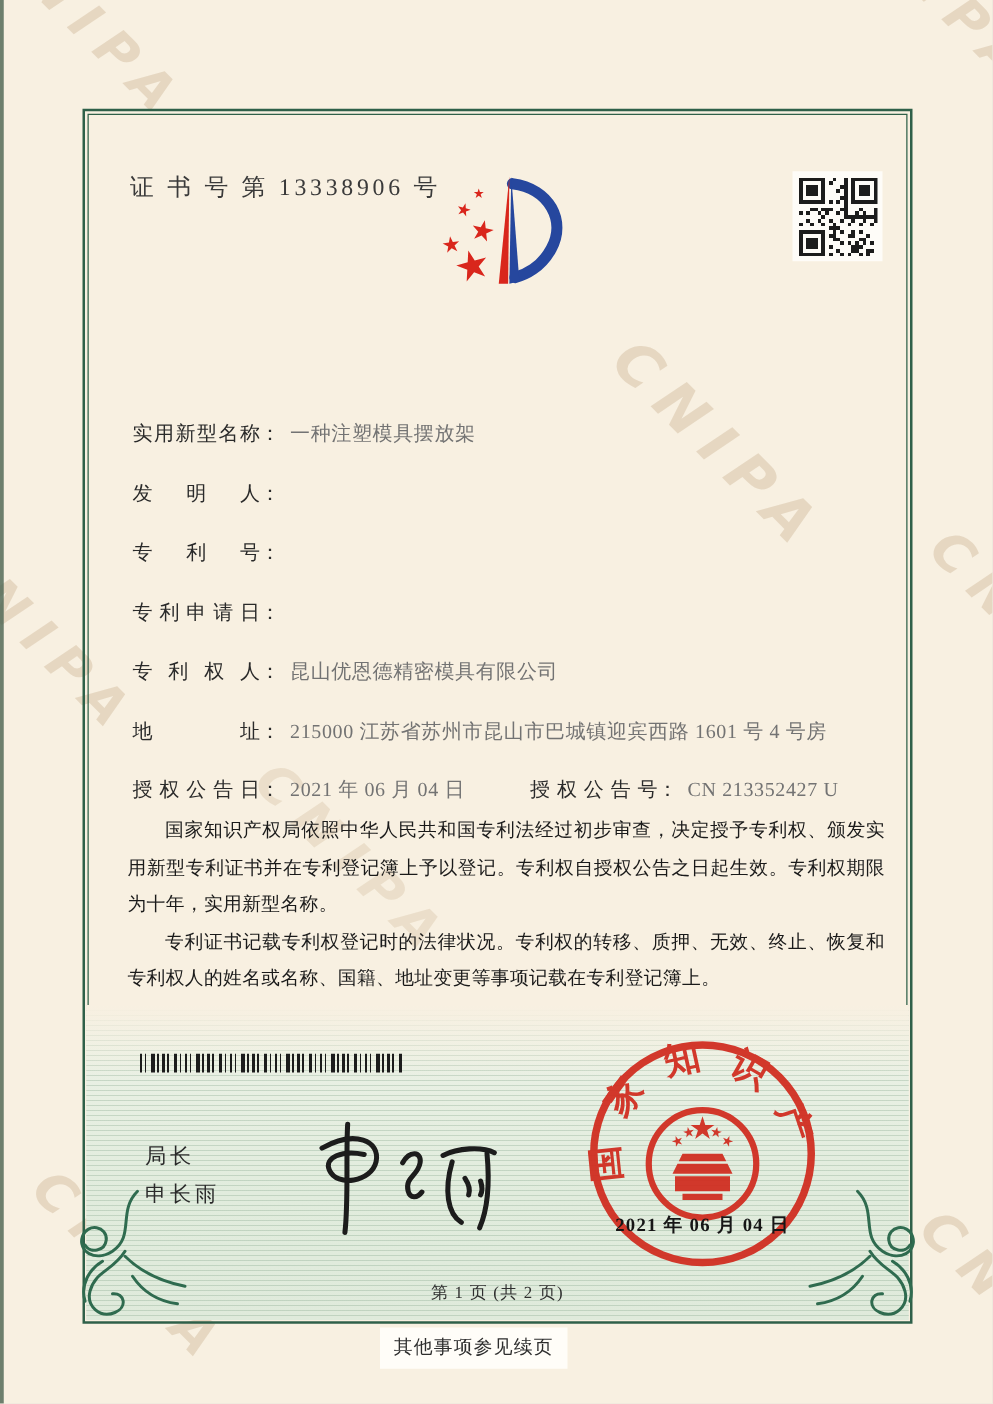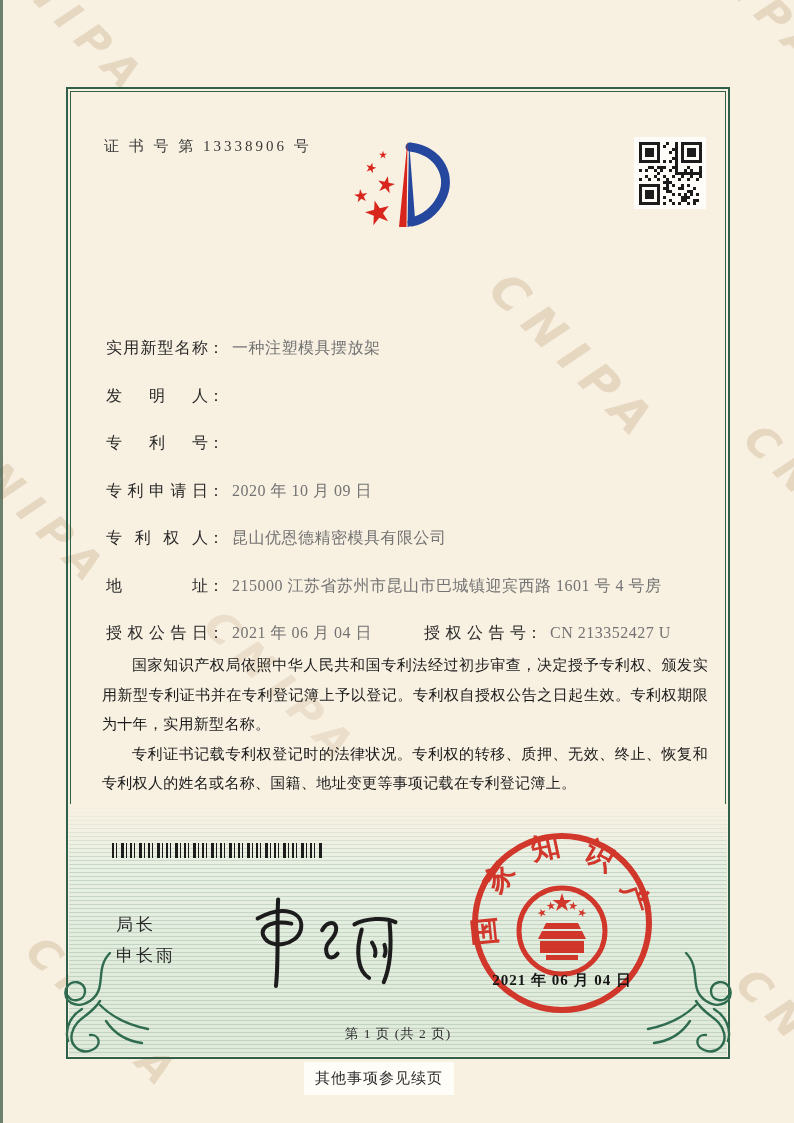--- a/index.html
+++ b/index.html
@@ -35,21 +35,21 @@
         rgba(122,158,130,.30) 0px, rgba(122,158,130,.30) 1px,
         rgba(231,239,227,0) 1px, rgba(231,239,227,0) 4px),
       linear-gradient(180deg,#edf2e7 0%,#e1ecdd 60%,#dfeadb 100%);
   }
   .band::before{
     content:"";position:absolute;left:0;right:0;top:0;height:58px;
     background:linear-gradient(180deg,#f8f0e1 0%,rgba(248,240,225,0) 100%);
   }
   .content{position:absolute;left:0;top:0;right:0;bottom:0;z-index:2;}
   .cert-no{
-    position:absolute;left:36px;top:48px;font-size:15px;letter-spacing:3px;color:#3a3a3a;
+    position:absolute;left:36px;top:48px;font-size:19px;letter-spacing:3px;color:#3a3a3a;
   }
   .logo{position:absolute;left:272px;top:44px;width:140px;height:106px;}
   .qr-box{
     position:absolute;left:566px;top:48px;width:72px;height:72px;background:#fefcf8;
     display:flex;align-items:center;justify-content:center;
   }
   .doc-title{
     position:absolute;left:0;top:146px;width:100%;text-align:center;
     font-size:37px;font-weight:bold;letter-spacing:7px;color:#111;
   }
@@ -259,21 +259,20 @@
           <span class="flabel">发明人</span>
             <span class="fcolon">：</span>
         </div>
         <div class="frow">
           <span class="flabel">专利号</span>
             <span class="fcolon">：</span>
         </div>
         <div class="frow">
           <span class="flabel">专利申请日</span>
             <span class="fcolon">：</span>
-          <span class="fvalue">2020 年 10 月 09 日</span>
         </div>
         <div class="frow">
           <span class="flabel">专利权人</span>
             <span class="fcolon">：</span>
           <span class="fvalue">昆山优恩德精密模具有限公司</span>
         </div>
         <div class="frow">
           <span class="flabel">地址</span>
             <span class="fcolon">：</span>
           <span class="fvalue">215000 江苏省苏州市昆山市巴城镇迎宾西路 1601 号 4 号房</span>

